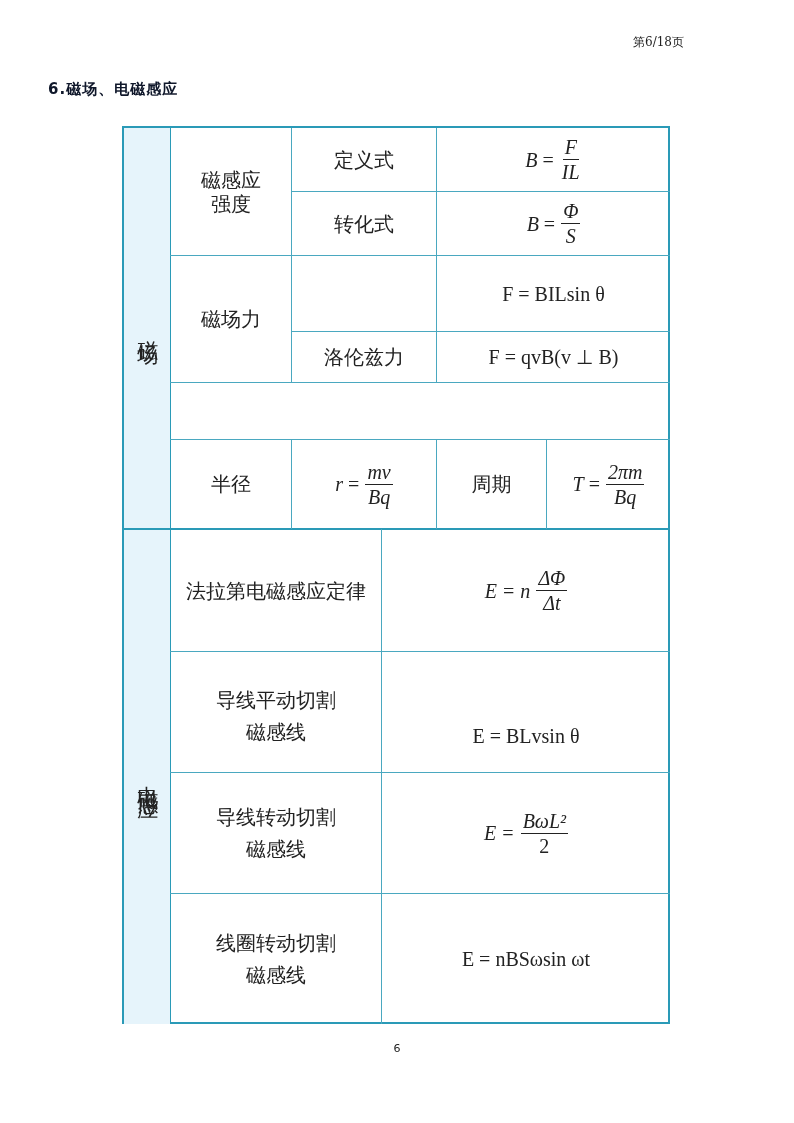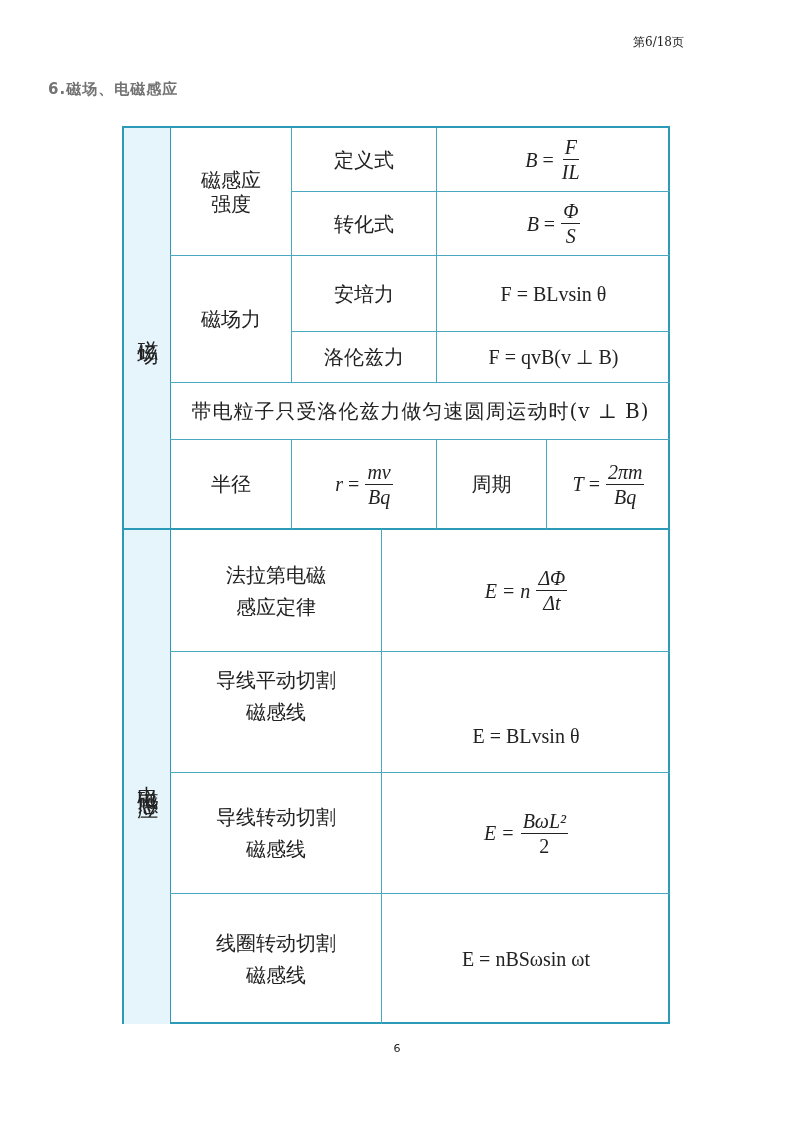--- a/index.html
+++ b/index.html
@@ -1,21 +1,21 @@
 <!DOCTYPE html>
 <html><head>
 <meta charset="utf-8">
 <style>
   html, body { margin:0; padding:0; background:#ffffff; }
   body { width:794px; height:1123px; position:relative; overflow:hidden;
          font-family:"DejaVu Serif", serif; color:#222; }
   .page-header { position:absolute; top:34px; right:110px; font-size:12px;
                  font-family:"DejaVu Serif", serif; color:#222; }
   .section-title { position:absolute; top:80px; left:48px; font-size:15px; font-weight:bold;
-                   color:#737373; font-family:"DejaVu Sans", sans-serif; letter-spacing:1px; }
+                   color:#0f172a; font-family:"DejaVu Sans", sans-serif; letter-spacing:1px; }
   .page-number { position:absolute; top:1042px; left:0; width:794px; text-align:center;
                  font-size:11px; font-family:"DejaVu Sans", sans-serif; color:#222; }
   .tbl { position:absolute; left:122px; top:126px; width:548px; height:898px;
          border:2px solid #2a9ab7; box-sizing:border-box; background:#fff; }
   .cell { position:absolute; box-sizing:border-box; display:flex; align-items:center;
           justify-content:center; text-align:center; font-size:20px; line-height:1.6;
           color:#222; }
   .hl { position:absolute; height:1px; background:#4aa8c0; }
   .vl { position:absolute; width:1px; background:#4aa8c0; }
   .cat { background:#e6f4fb; writing-mode:vertical-rl; text-orientation:upright;
@@ -73,57 +73,55 @@
   <div class="cell" style="left:168px;top:64px;width:144px;height:63px;">转化式</div>
   <div class="cell formula" style="left:313px;top:64px;width:233px;height:63px;">
     <i>B</i>&nbsp;=
     <span class="frac">
       <i class="num">Φ</i>
       <i class="den">S</i>
     </span>
   </div>
 
   <div class="cell" style="left:47px;top:128px;width:120px;height:126px;">磁场力</div>
-  <div class="cell" style="left:168px;top:128px;width:144px;height:75px;">安培力</div>
-  <div class="cell formula" style="left:313px;top:128px;width:233px;height:75px;">F = BLvsin θ</div>
+  <div class="cell formula" style="left:313px;top:128px;width:233px;height:75px;">F = BILsin θ</div>
   <div class="cell" style="left:168px;top:204px;width:144px;height:50px;">洛伦兹力</div>
   <div class="cell formula" style="left:313px;top:204px;width:233px;height:50px;">F = qvB(v ⊥ B)</div>
 
-  <div class="cell wide" style="left:47px;top:255px;width:499px;height:56px;">带电粒子只受洛伦兹力做匀速圆周运动时(v ⊥ B)</div>
 
   <div class="cell" style="left:47px;top:312px;width:120px;height:88px;">半径</div>
   <div class="cell formula" style="left:168px;top:312px;width:144px;height:88px;">
     <i>r</i>&nbsp;=
     <span class="frac">
       <i class="num">mv</i>
       <i class="den">Bq</i>
     </span>
   </div>
   <div class="cell" style="left:313px;top:312px;width:109px;height:88px;">周期</div>
   <div class="cell formula" style="left:423px;top:312px;width:123px;height:88px;">
     <i>T</i>&nbsp;=
     <span class="frac">
       <i class="num">2πm</i>
       <i class="den">Bq</i>
     </span>
   </div>
 
-  <div class="cell" style="left:47px;top:402px;width:210px;height:121px;flex-direction:column;">
+  <div class="cell" style="left:47px;top:402px;width:210px;height:121px;flex-direction:row;">
     <span>法拉第电磁</span>
     <span>感应定律</span>
   </div>
   <div class="cell formula" style="left:258px;top:402px;width:288px;height:121px;">
     <i>E = n</i>
     <span class="frac">
       <i class="num">ΔΦ</i>
       <i class="den">Δt</i>
     </span>
   </div>
 
-  <div class="cell" style="left:47px;top:508px;width:210px;height:120px;flex-direction:column;">
+  <div class="cell" style="left:47px;top:528px;width:210px;height:120px;flex-direction:column;">
     <span>导线平动切割</span>
     <span>磁感线</span>
   </div>
   <div class="cell formula" style="left:258px;top:548px;width:288px;height:120px;">E = BLvsin θ</div>
 
   <div class="cell" style="left:47px;top:645px;width:210px;height:120px;flex-direction:column;align-items:center;">
     <span>导线转动切割</span>
     <span>磁感线</span>
   </div>
   <div class="cell formula" style="left:258px;top:645px;width:288px;height:120px;">

